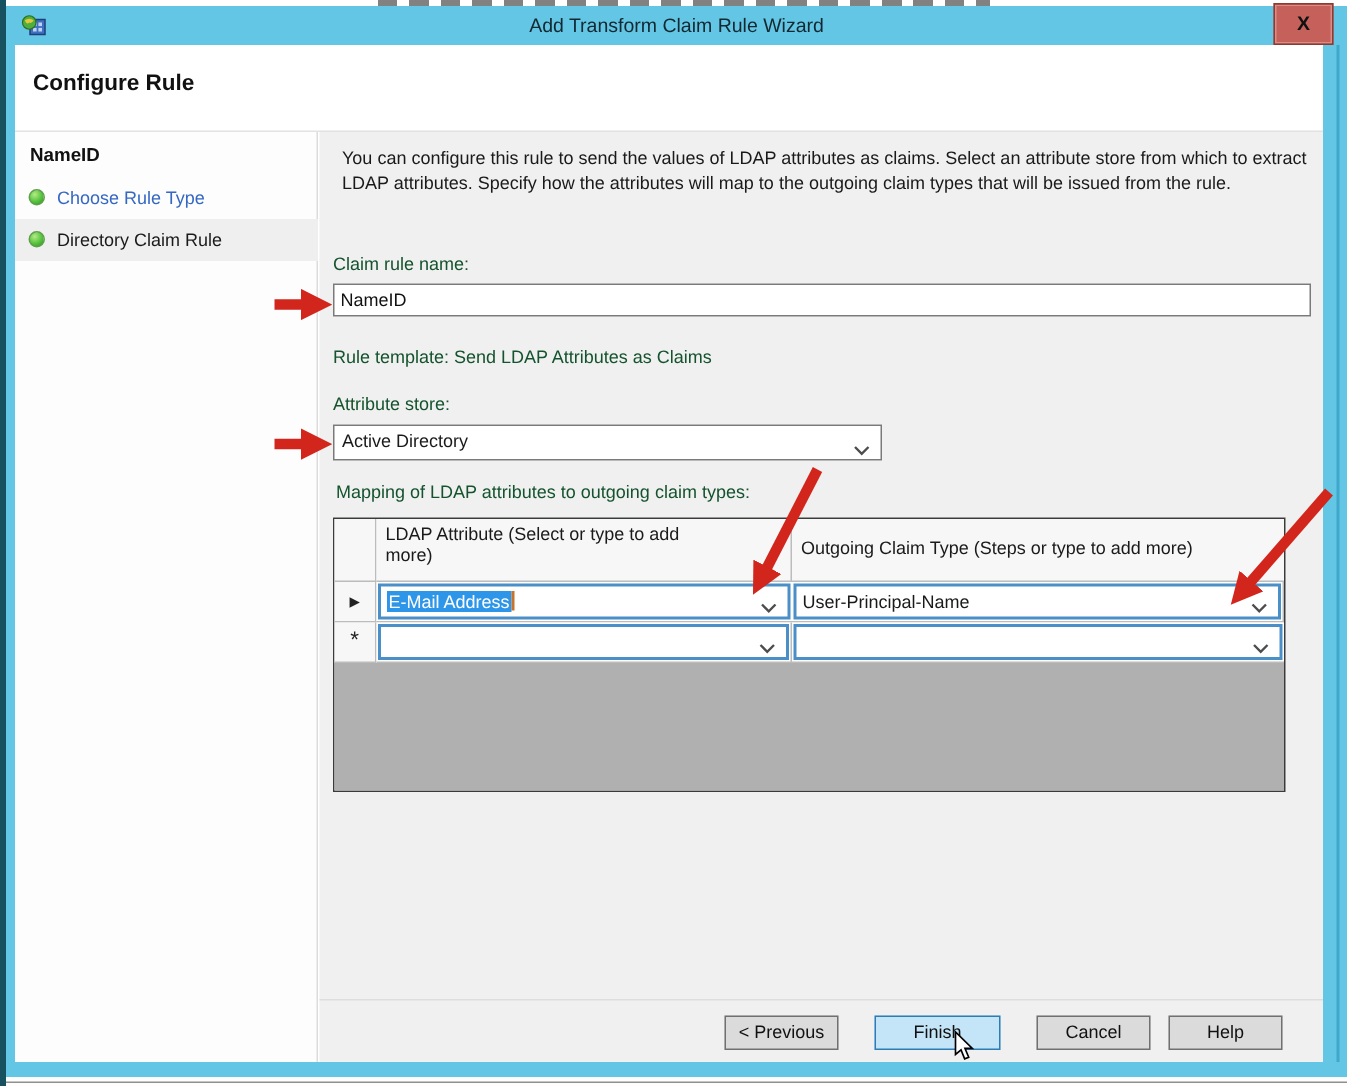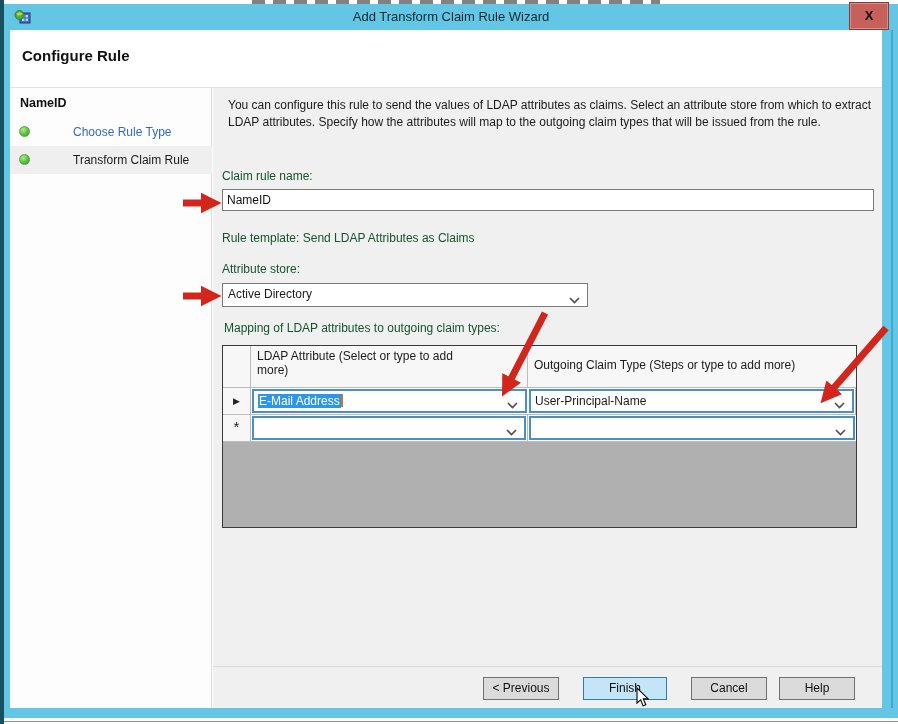--- a/index.html
+++ b/index.html
@@ -33,21 +33,21 @@
   .page-heading{position:absolute;left:22px;top:47px;font-size:15px;font-weight:bold;color:#111;}
   .head-sep{position:absolute;left:10px;top:87px;width:872px;height:1px;background:#e2e2e2;}
 
   
   .sidebar{position:absolute;left:10px;top:88px;width:202px;height:620px;background:#fdfdfd;border-right:1px solid #dcdcdc;box-sizing:border-box;}
   .steps-heading{position:absolute;left:10px;top:8px;font-weight:bold;font-size:12.5px;color:#111;}
   .step-item{position:absolute;left:0;width:202px;height:28px;}
   .step-item.alt{background:#efefef;}
   .bullet{position:absolute;left:9px;top:8px;width:11px;height:11px;border-radius:50%;
     background:radial-gradient(circle at 35% 30%,#b2ec84,#57c23e 55%,#2f8f27);border:1px solid #5ea04a;box-sizing:border-box;}
-  .step-label{position:absolute;left:28px;top:7px;margin-left:35px;}
+  .step-label{position:absolute;left:28px;top:7px;}
   .step-label.link{color:var(--link,#3568c4);}
 
   
   .main{position:absolute;left:213px;top:88px;width:669px;height:578px;background:#f0f0f0;}
   .footer{position:absolute;left:213px;top:666px;width:669px;height:42px;background:#f0f0f0;border-top:1px solid #ddd;box-sizing:border-box;}
 
   .desc{position:absolute;left:228px;top:97px;width:652px;line-height:16.5px;color:#1a1a1a;}
   .lbl{position:absolute;color:#14532d;}
   .txt-input{position:absolute;left:222px;top:189px;width:652px;height:22px;border:1px solid #7a7a7a;background:#fff;
     font-family:"Liberation Sans",sans-serif;font-size:12px;color:#111;padding:0 4px;box-sizing:border-box;outline:none;}
@@ -117,21 +117,21 @@
   <div class="head-sep"></div>
 
   <div class="sidebar">
     <div class="steps-heading">NameID</div>
     <div class="step-item" style="top:30px;">
       <span class="bullet"></span>
       <span class="step-label link">Choose Rule Type</span>
     </div>
     <div class="step-item alt" style="top:58px;">
       <span class="bullet"></span>
-      <span class="step-label">Transform Claim Rule</span>
+      <span class="step-label">Directory Claim Rule</span>
     </div>
   </div>
 
   <div class="main"></div>
   <div class="footer"></div>
 
   <div class="desc">You can configure this rule to send the values of LDAP attributes as claims. Select an attribute store from which to extract LDAP attributes. Specify how the attributes will map to the outgoing claim types that will be issued from the rule.</div>
 
   <div class="lbl" style="left:222px;top:169px;">Claim rule name:</div>
   <input class="txt-input" type="text" value="NameID" style="">

